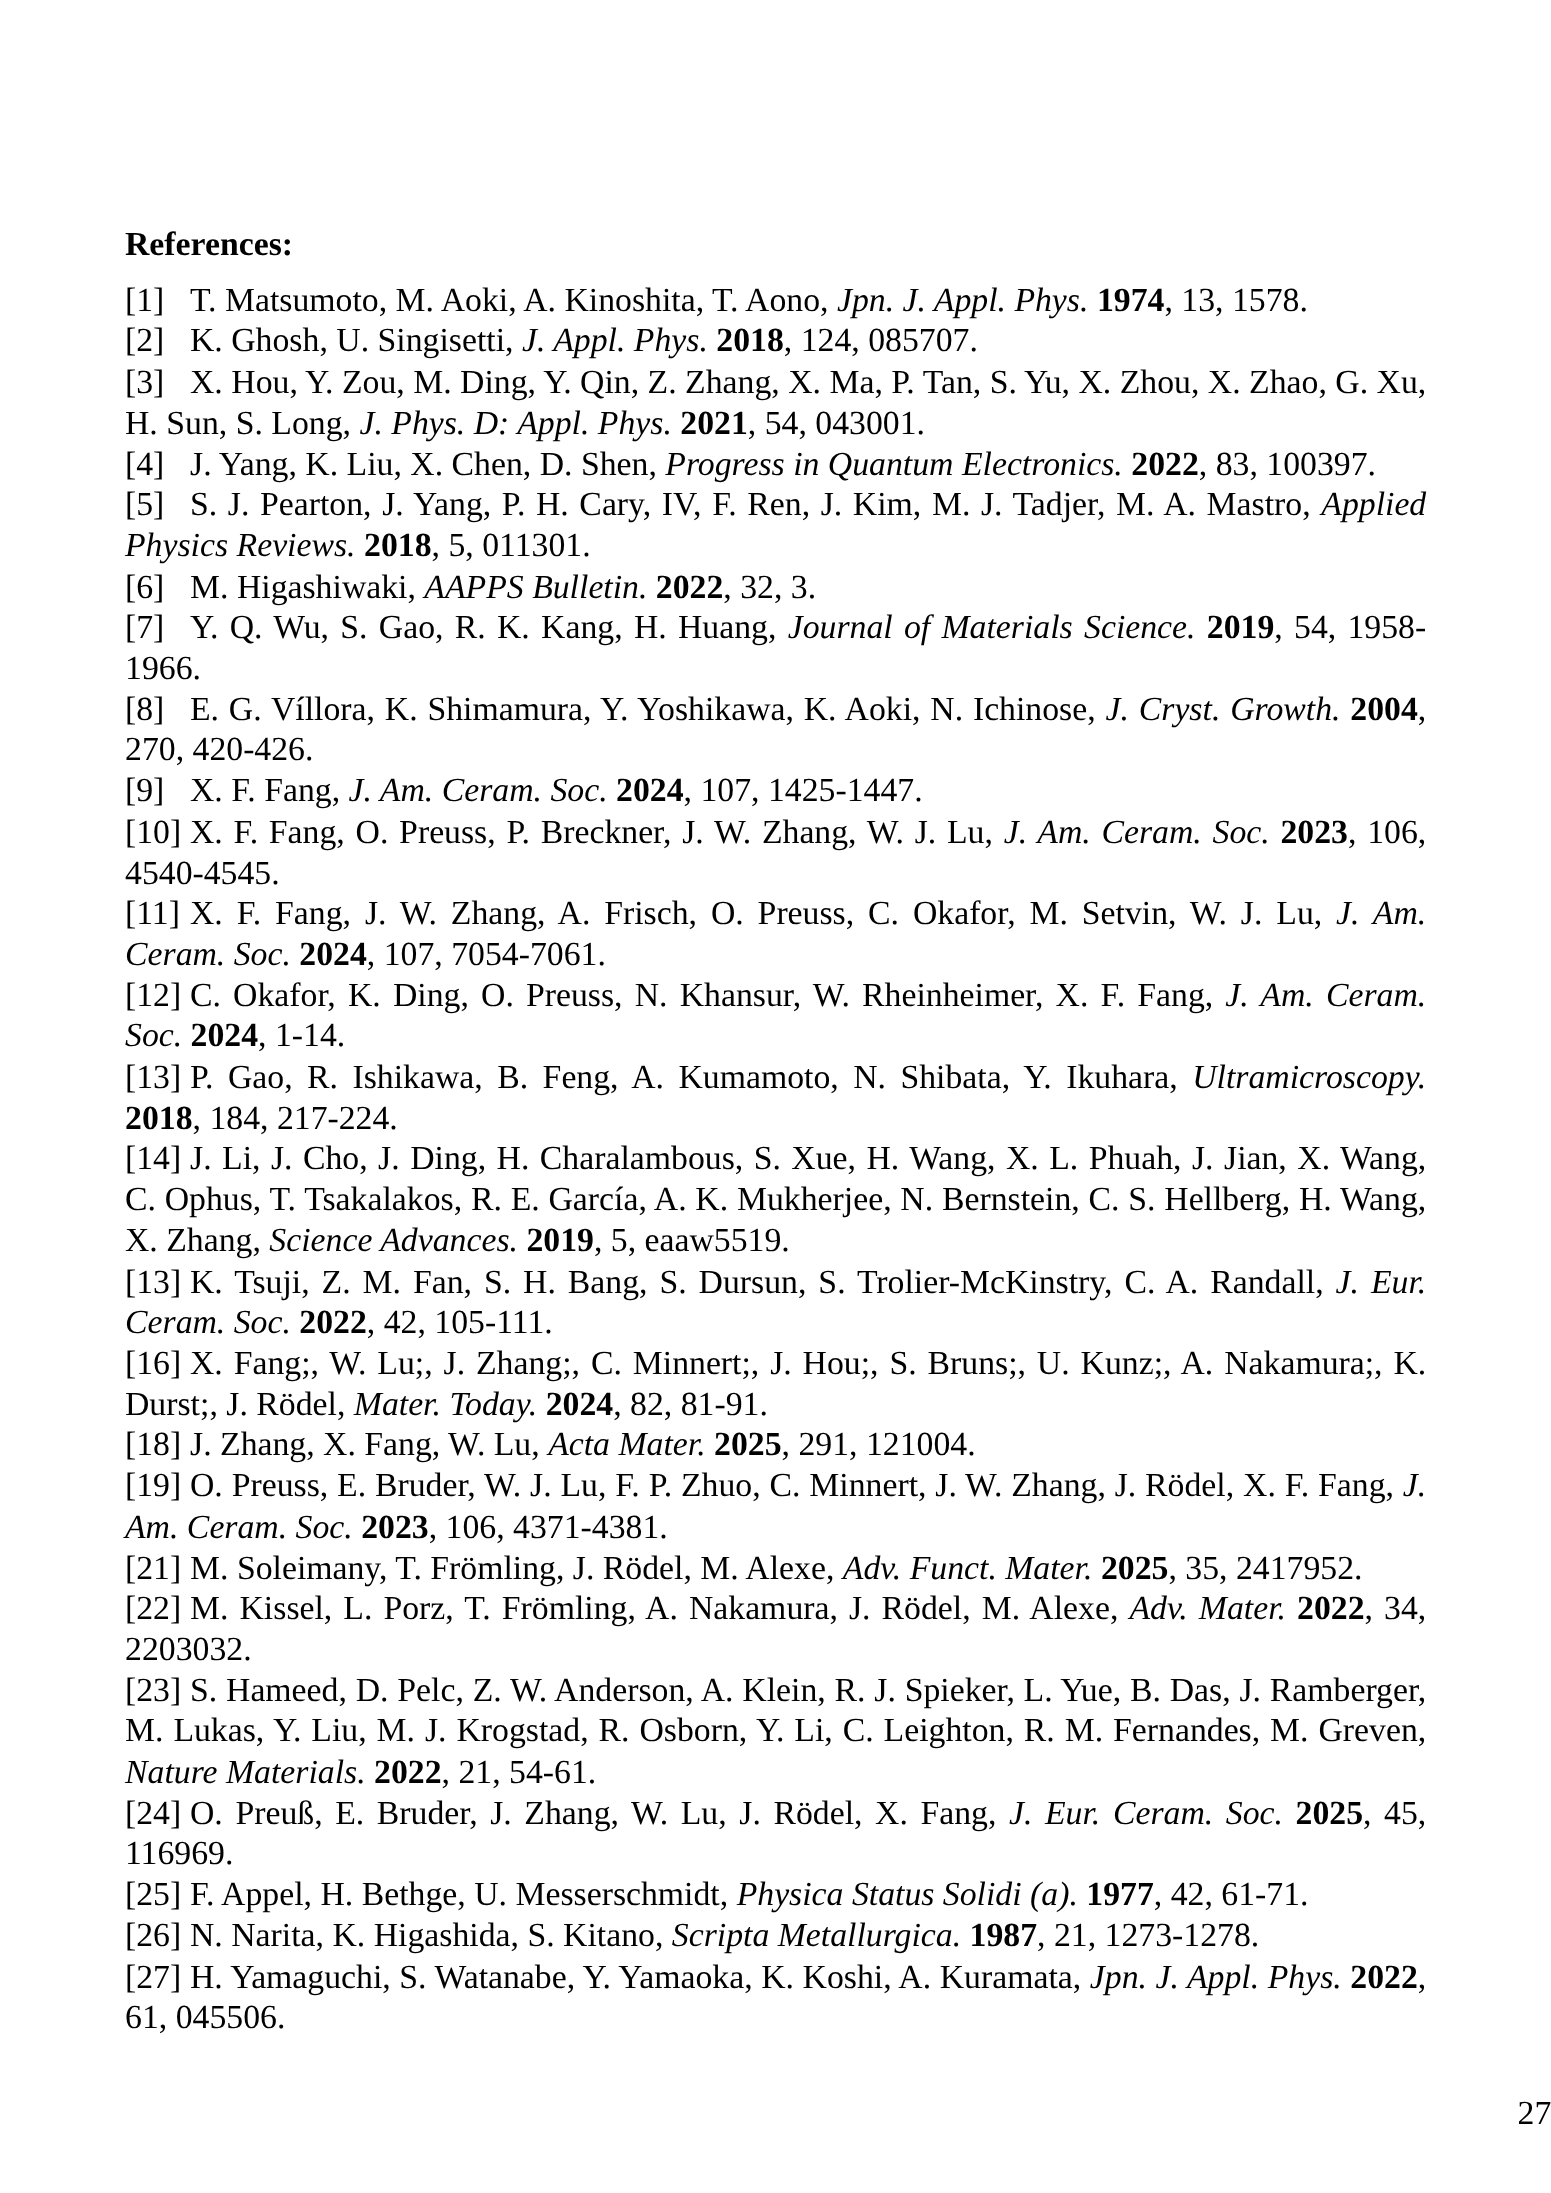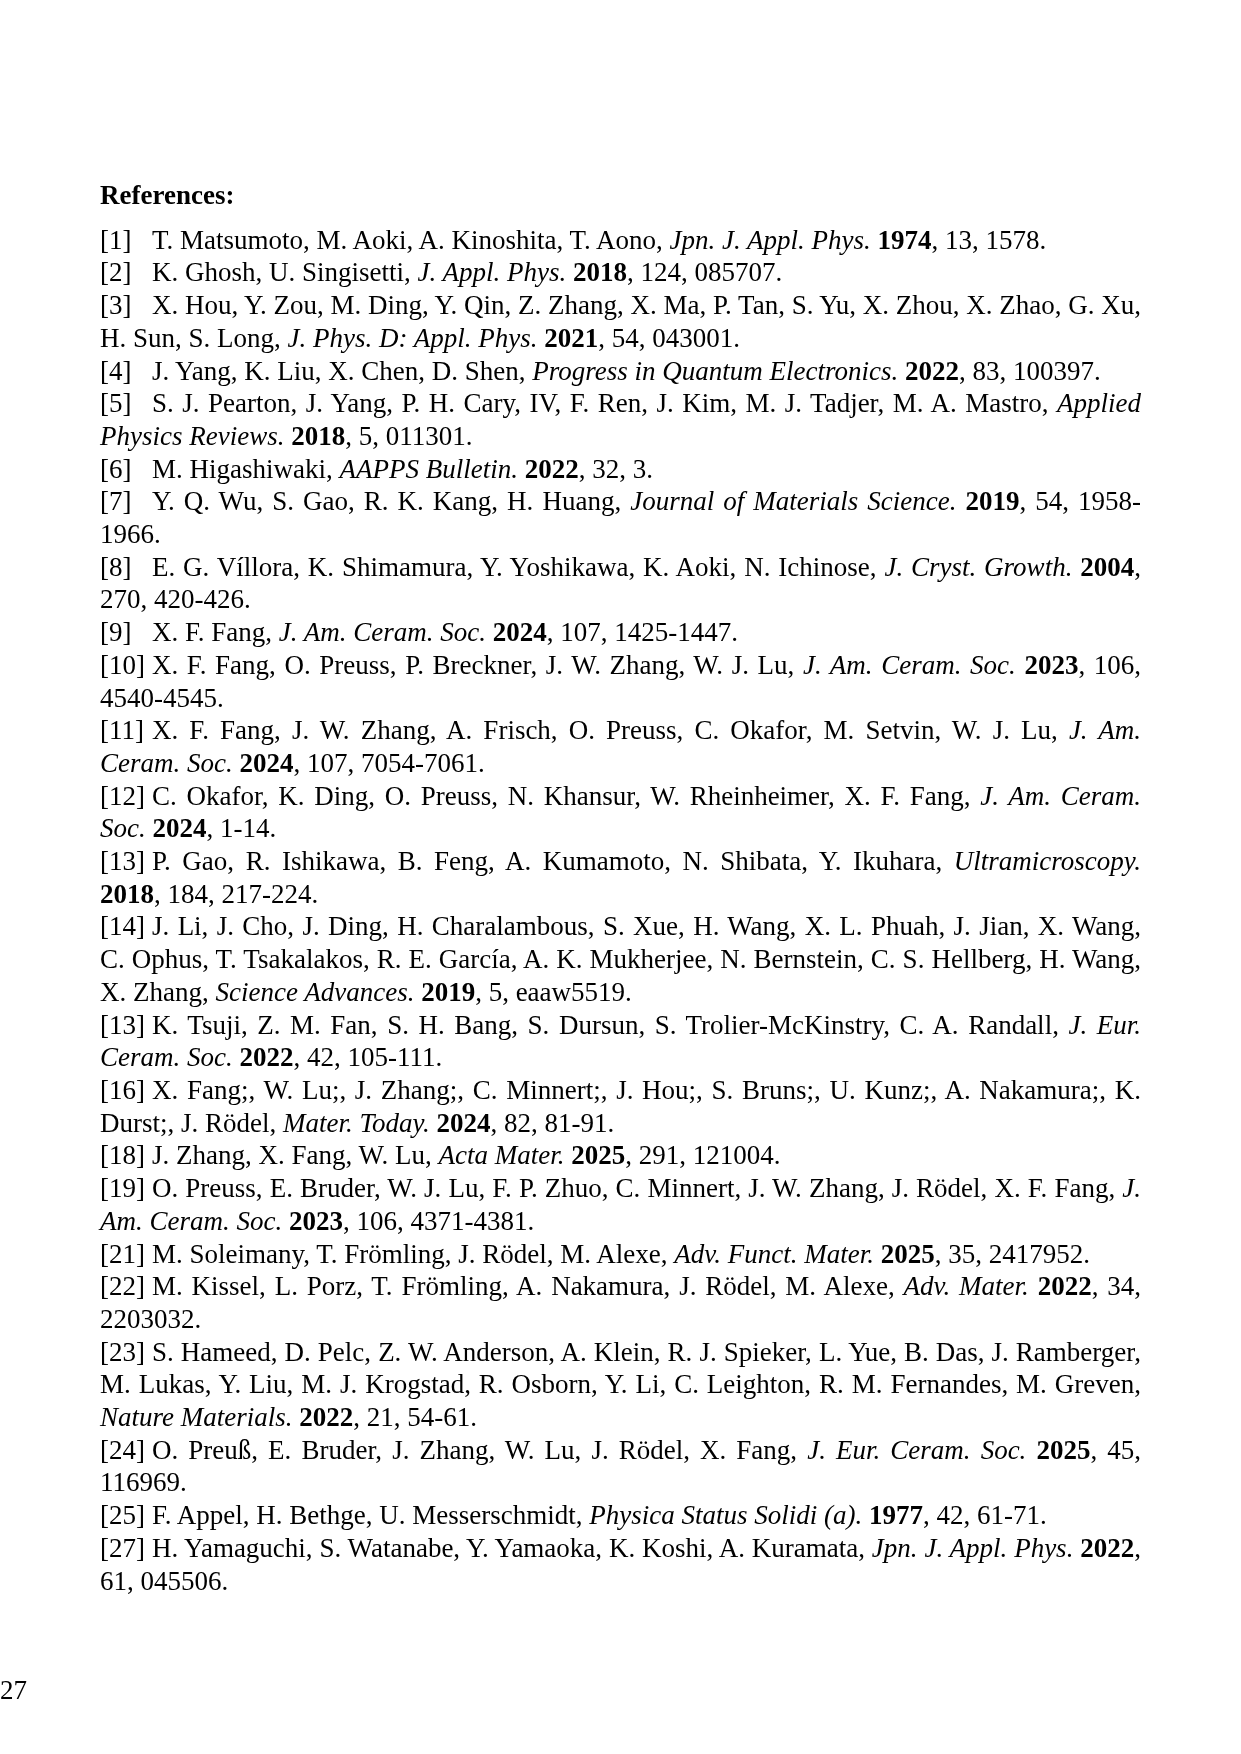--- a/index.html
+++ b/index.html
@@ -39,21 +39,21 @@
     min-width: 52px;
   }
   .normal { font-style: normal; font-weight: normal; }
   .italic { font-style: italic; font-weight: normal; }
   .bold   { font-style: normal; font-weight: bold; }
   .page-number {
     position: absolute;
     top: 1650px;
     left: 0;
     width: 1241px;
-    text-align: left;
+    text-align: right;
   }
 </style>
 </head>
 <body>
 
 <div class="page">
   <h2 class="heading">References:</h2>
 
   <div class="ref-list">
       <p class="ref"><span class="refnum">[1]</span><span class="normal">T. Matsumoto, M. Aoki, A. Kinoshita, T. Aono, </span><span class="italic">Jpn. J. Appl. Phys. </span><span class="bold">1974</span><span class="normal">, 13, 1578.</span></p>
@@ -72,17 +72,18 @@
       <p class="ref"><span class="refnum">[14]</span><span class="normal">J. Li, J. Cho, J. Ding, H. Charalambous, S. Xue, H. Wang, X. L. Phuah, J. Jian, X. Wang, C. Ophus, T. Tsakalakos, R. E. García, A. K. Mukherjee, N. Bernstein, C. S. Hellberg, H. Wang, X. Zhang, </span><span class="italic">Science Advances. </span><span class="bold">2019</span><span class="normal">, 5, eaaw5519.</span></p>
       <p class="ref"><span class="refnum">[13]</span><span class="normal">K. Tsuji, Z. M. Fan, S. H. Bang, S. Dursun, S. Trolier-McKinstry, C. A. Randall, </span><span class="italic">J. Eur. Ceram. Soc. </span><span class="bold">2022</span><span class="normal">, 42, 105-111.</span></p>
       <p class="ref"><span class="refnum">[16]</span><span class="normal">X. Fang;, W. Lu;, J. Zhang;, C. Minnert;, J. Hou;, S. Bruns;, U. Kunz;, A. Nakamura;, K. Durst;, J. Rödel, </span><span class="italic">Mater. Today. </span><span class="bold">2024</span><span class="normal">, 82, 81-91.</span></p>
       <p class="ref"><span class="refnum">[18]</span><span class="normal">J. Zhang, X. Fang, W. Lu, </span><span class="italic">Acta Mater. </span><span class="bold">2025</span><span class="normal">, 291, 121004.</span></p>
       <p class="ref"><span class="refnum">[19]</span><span class="normal">O. Preuss, E. Bruder, W. J. Lu, F. P. Zhuo, C. Minnert, J. W. Zhang, J. Rödel, X. F. Fang, </span><span class="italic">J. Am. Ceram. Soc. </span><span class="bold">2023</span><span class="normal">, 106, 4371-4381.</span></p>
       <p class="ref"><span class="refnum">[21]</span><span class="normal">M. Soleimany, T. Frömling, J. Rödel, M. Alexe, </span><span class="italic">Adv. Funct. Mater. </span><span class="bold">2025</span><span class="normal">, 35, 2417952.</span></p>
       <p class="ref"><span class="refnum">[22]</span><span class="normal">M. Kissel, L. Porz, T. Frömling, A. Nakamura, J. Rödel, M. Alexe, </span><span class="italic">Adv. Mater. </span><span class="bold">2022</span><span class="normal">, 34, 2203032.</span></p>
       <p class="ref"><span class="refnum">[23]</span><span class="normal">S. Hameed, D. Pelc, Z. W. Anderson, A. Klein, R. J. Spieker, L. Yue, B. Das, J. Ramberger, M. Lukas, Y. Liu, M. J. Krogstad, R. Osborn, Y. Li, C. Leighton, R. M. Fernandes, M. Greven, </span><span class="italic">Nature Materials. </span><span class="bold">2022</span><span class="normal">, 21, 54-61.</span></p>
       <p class="ref"><span class="refnum">[24]</span><span class="normal">O. Preuß, E. Bruder, J. Zhang, W. Lu, J. Rödel, X. Fang, </span><span class="italic">J. Eur. Ceram. Soc. </span><span class="bold">2025</span><span class="normal">, 45, 116969.</span></p>
       <p class="ref"><span class="refnum">[25]</span><span class="normal">F. Appel, H. Bethge, U. Messerschmidt, </span><span class="italic">Physica Status Solidi (a). </span><span class="bold">1977</span><span class="normal">, 42, 61-71.</span></p>
+      <p class="ref"><span class="refnum">[26]</span><span class="normal">N. Narita, K. Higashida, S. Kitano, </span><span class="italic">Scripta Metallurgica. </span><span class="bold">1987</span><span class="normal">, 21, 1273-1278.</span></p>
       <p class="ref"><span class="refnum">[27]</span><span class="normal">H. Yamaguchi, S. Watanabe, Y. Yamaoka, K. Koshi, A. Kuramata, </span><span class="italic">Jpn. J. Appl. Phys. </span><span class="bold">2022</span><span class="normal">, 61, 045506.</span></p>
     </div>
 
   <div class="page-number">27</div>
 </div>
 
 </body></html>

